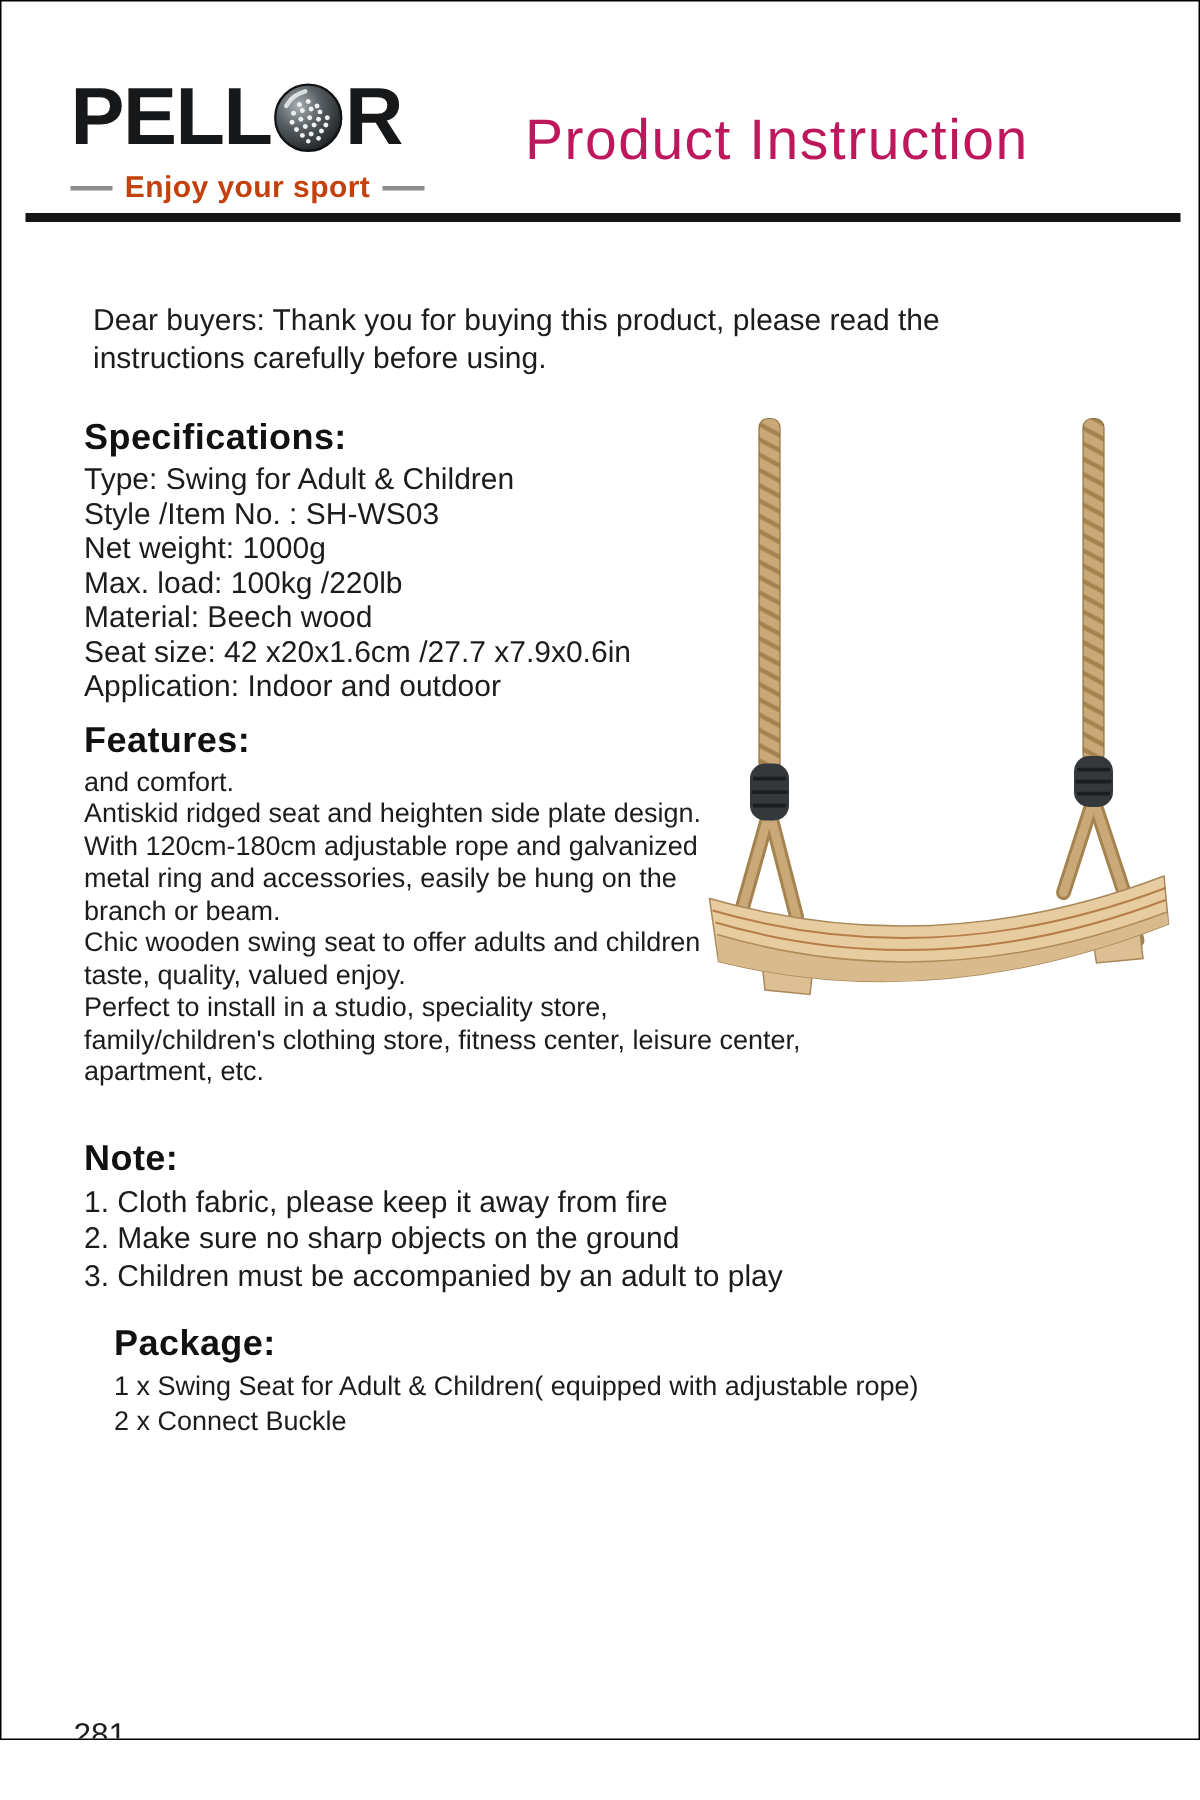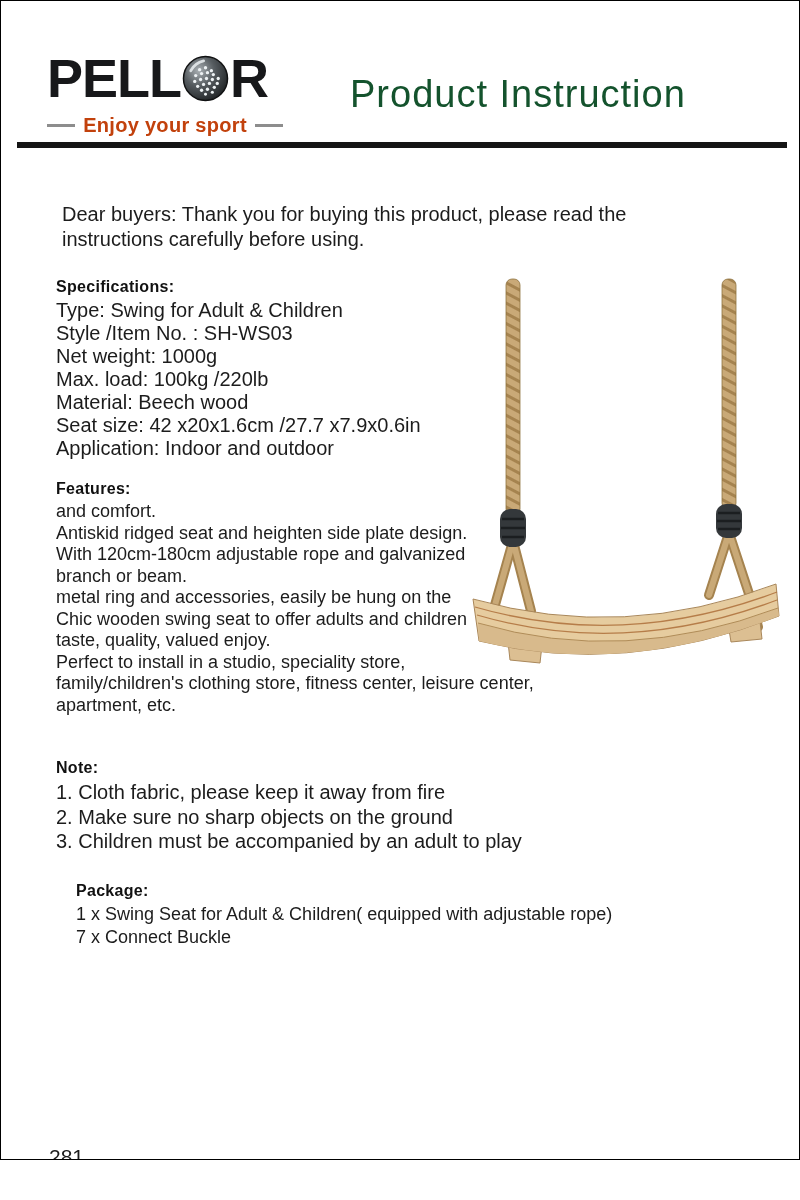--- a/index.html
+++ b/index.html
@@ -21,31 +21,31 @@
     font-weight:bold; font-size:54px; line-height:1;
     letter-spacing:-1px; color:#17181a; white-space:nowrap;
   }
   .ball { width:47px; height:47px; margin:0 1px; display:block; }
   .tagline { margin-top:9px; display:flex; align-items:center; gap:8px; width:236px; }
   .tagline .dash { flex:1 1 auto; height:3px; background:#8d8d8d; }
   .tagline .txt { font-weight:bold; font-size:20px; white-space:nowrap; letter-spacing:0.3px; color:#c2410c; }
 
   .title {
     position:absolute; left:349px; top:72px;
-    font-size:38px; letter-spacing:1px; white-space:nowrap; color:#14532d;
+    font-size:38px; letter-spacing:1px; white-space:nowrap; color:#be185d;
   }
 
   .rule { position:absolute; left:16px; top:141px; width:770px; height:6px; background:#151515; }
 
   
   .intro { position:absolute; left:61px; top:201px; font-size:20px; line-height:25px; }
   .intro div { white-space:nowrap; }
 
   
-  .section-heading { font-weight:bold; font-size:16px; line-height:1.15; margin:0 0 3px 0; letter-spacing:0.3px; color:#111; }
+  .section-heading { font-weight:bold; font-size:24px; line-height:1.15; margin:0 0 3px 0; letter-spacing:0.3px; color:#111; }
 
   .specs { position:absolute; left:55px; top:277px; }
   .specs .item { font-size:20px; line-height:23px; white-space:nowrap; }
 
   .features { position:absolute; left:55px; top:479px; }
   .features .line { font-size:18px; line-height:21.5px; white-space:nowrap; }
 
   .note { position:absolute; left:55px; top:758px; }
   .note .item { font-size:20px; line-height:24.5px; white-space:nowrap; }
 
@@ -127,40 +127,40 @@
     <div class="item">Material: Beech wood</div>
     <div class="item">Seat size: 42 x20x1.6cm /27.7 x7.9x0.6in</div>
     <div class="item">Application: Indoor and outdoor</div>
   </div>
 
   <div class="features">
     <div class="section-heading">Features:</div>
     <div class="line">and comfort.</div>
     <div class="line">Antiskid ridged seat and heighten side plate design.</div>
     <div class="line">With 120cm-180cm adjustable rope and galvanized</div>
+    <div class="line">metal ring and accessories, easily be hung on the</div>
     <div class="line">branch or beam.</div>
-    <div class="line">metal ring and accessories, easily be hung on the</div>
     <div class="line">Chic wooden swing seat to offer adults and children</div>
     <div class="line">taste, quality, valued enjoy.</div>
     <div class="line">Perfect to install in a studio, speciality store,</div>
     <div class="line">family/children's clothing store, fitness center, leisure center,</div>
     <div class="line">apartment, etc.</div>
   </div>
 
   <div class="note">
     <div class="section-heading">Note:</div>
     <div class="item">1. Cloth fabric, please keep it away from fire</div>
     <div class="item">2. Make sure no sharp objects on the ground</div>
     <div class="item">3. Children must be accompanied by an adult to play</div>
   </div>
 
   <div class="package">
     <div class="section-heading">Package:</div>
     <div class="item">1 x Swing Seat for Adult &amp; Children( equipped with adjustable rope)</div>
-    <div class="item">7 x Connect Buckle</div>
+    <div class="item">2 x Connect Buckle</div>
   </div>
 
   <svg class="swing" viewBox="0 0 335 400" aria-hidden="true">
     <defs>
       <pattern id="ropeP" patternUnits="userSpaceOnUse" width="9" height="9" patternTransform="rotate(28)">
         <rect width="9" height="9" fill="#c9a977"></rect>
         <path d="M0,4.5 H9" stroke="#a5834f" stroke-width="3"></path>
       </pattern>
     </defs>
 

